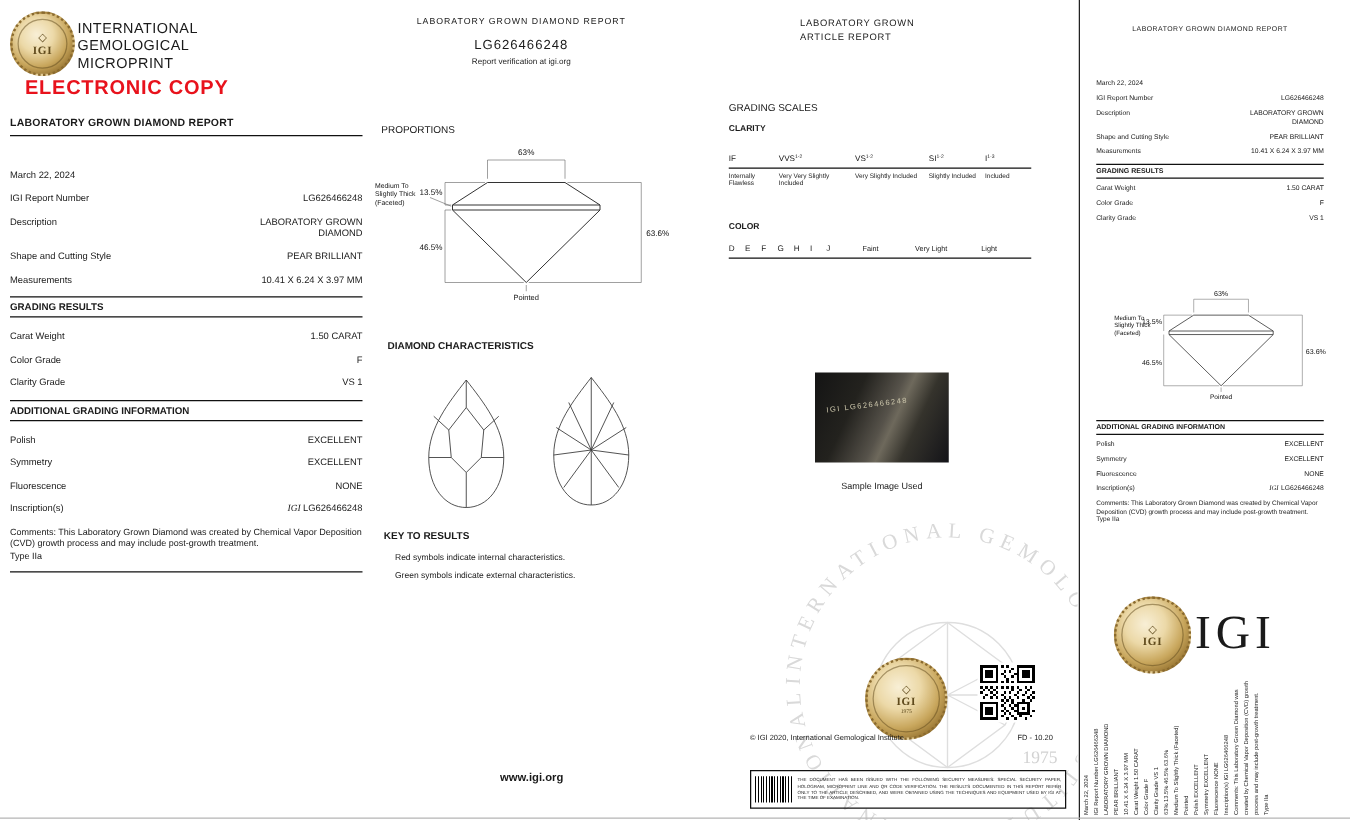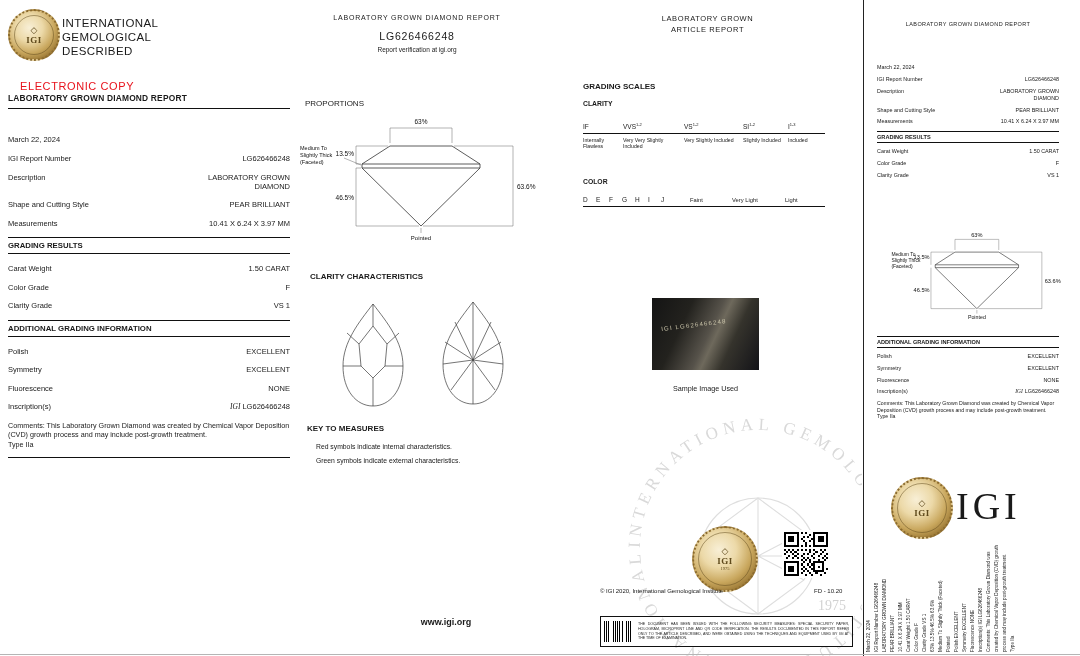--- a/index.html
+++ b/index.html
@@ -13,49 +13,49 @@
     display:flex;flex-direction:column;align-items:center;justify-content:center;
     color:#5f4a1c;font-family:"Liberation Serif",serif;text-align:center}
   .gold-seal .gs-ring{position:absolute;inset:4px;border:1px solid rgba(95,74,28,.5);border-radius:50%}
   .gold-seal .gs-d{font-size:9px;line-height:9px}
   .gold-seal .gs-t{font-weight:bold;font-size:9px;line-height:10px;letter-spacing:.5px}
   .gold-seal .gs-y{font-size:4.5px;line-height:6px}
 
   
   .lp-logo{left:8px;top:9px;width:48px;height:48px}
   .lp-brand{left:62px;top:16px;font-weight:normal;font-size:11.5px;line-height:14px;letter-spacing:.4px}
-  .lp-ecopy{left:20px;top:80px;color:#e8121c;font-weight:normal;font-size:11px;letter-spacing:.6px}
+  .lp-ecopy{left:20px;top:62px;color:#e8121c;font-weight:bold;font-size:16px;letter-spacing:.6px}
   .lp-body{left:8px;top:93px;width:282px}
   .lp-title{font-weight:bold;font-size:8.4px;letter-spacing:.2px;padding-bottom:5px;border-bottom:1px solid #111}
   .lp-date{margin-top:26px;font-size:7.5px}
   .rows{margin-top:10px}
   .row{display:flex;justify-content:space-between;font-size:7.5px;line-height:9px;margin-bottom:9.5px}
   .row .val{text-align:right}
   .val-wrap{max-width:84px}
   .sec-head{border-top:1px solid #111;border-bottom:1px solid #111;font-weight:bold;font-size:7.8px;padding:3px 0;margin-top:9px}
   .comments{margin-top:7px;font-size:7.2px;line-height:9.5px;padding-bottom:8px;border-bottom:1px solid #111}
   .insc-mark{font-family:"Liberation Serif",serif;font-style:italic;margin-right:2px}
-  .lp-web{left:400px;top:617px;width:92px;text-align:center;font-weight:bold;font-size:9px}
+  .lp-web{left:400px;top:617px;width:92px;text-align:left;font-weight:bold;font-size:9px}
 
   
   .cp-head{left:302px;top:14px;width:230px;text-align:center}
   .cp-head .t{font-size:7px;letter-spacing:.8px}
   .cp-head .n{font-size:10.5px;letter-spacing:.8px;margin-top:9px}
   .cp-head .v{font-size:6.5px;margin-top:4px;color:#222}
   .cp-prop-h{left:305px;top:99px;font-weight:normal;font-size:8px}
   .cp-prop{left:298px;top:112px;width:252px;height:130px}
   .cp-clar-h{left:310px;top:272px;font-weight:bold;font-size:8px}
   .plot1{left:333px;top:300px;width:80px;height:112px}
   .plot2{left:433px;top:297px;width:80px;height:114px}
   .cp-key-h{left:307px;top:424px;font-weight:bold;font-size:8px}
   .cp-key{left:316px;top:440px;font-size:6.8px;line-height:14px}
 
   
-  .sp-head{left:640px;top:13px;width:135px;text-align:center;font-size:7.5px;letter-spacing:.6px;line-height:11px}
-  .sp-gs{left:583px;top:82px;font-weight:bold;font-size:8px}
+  .sp-head{left:640px;top:13px;width:135px;font-size:7.5px;letter-spacing:.6px;line-height:11px}
+  .sp-gs{left:583px;top:82px;font-weight:normal;font-size:8px}
   .sp-cl{left:583px;top:100px;font-weight:bold;font-size:6.8px}
   .sp-cltab{left:583px;top:122px;width:242px}
   .cg-row{display:flex}
   .cg{font-size:6.5px}
   sup{font-size:4px;vertical-align:super}
   .c0{width:40px}.c1{width:61px}.c2{width:59px}.c3{width:45px}.c4{width:37px}
   .rule{border-top:1px solid #111;margin-top:3px}
   .cg-desc{display:flex;margin-top:3px}
   .cg-desc div{font-size:5.2px;line-height:6.2px;padding-right:5px;box-sizing:border-box}
   .sp-co{left:583px;top:178px;font-weight:bold;font-size:6.8px}
@@ -119,21 +119,21 @@
 </div>
 
 <div class="gold-seal lp-logo">
   <i class="gs-ring"></i>
   <span class="gs-d">◇</span>
   <span class="gs-t">IGI</span>
 </div>
 <div class="abs lp-brand">
   <div>INTERNATIONAL</div>
   <div>GEMOLOGICAL</div>
-  <div>DESCRIBED</div>
+  <div>MICROPRINT</div>
 </div>
 <div class="abs lp-ecopy">ELECTRONIC COPY</div>
 
 <div class="abs lp-body">
   <div class="lp-title">LABORATORY GROWN DIAMOND REPORT</div>
   <div class="lp-date">March 22, 2024</div>
 
   <div class="rows">
     <div class="row">
       <span class="lbl">IGI Report Number</span>
@@ -232,21 +232,21 @@
     <text x="56" y="44" text-anchor="end">13.5%</text>
     <text x="56" y="88" text-anchor="end">46.5%</text>
     <text x="219" y="77">63.6%</text>
     <text x="2" y="38" font-size="5.5">Medium To</text>
     <text x="2" y="45" font-size="5.5">Slightly Thick</text>
     <text x="2" y="52" font-size="5.5">(Faceted)</text>
     <text x="123" y="128" text-anchor="middle" font-size="6">Pointed</text>
   </g>
 </svg>
 
-<div class="abs cp-clar-h">CLARITY CHARACTERISTICS</div>
+<div class="abs cp-clar-h">DIAMOND CHARACTERISTICS</div>
 
 <svg class="abs plot1" viewBox="0 0 80 112">
   <g stroke="#3a3a3a" stroke-width="0.7" fill="none">
     <path d="M40,4 C54,22 70,42 70,66 C70,90 57,106 40,106 C23,106 10,90 10,66 C10,42 26,22 40,4 Z"></path>
     <path d="M40,26 L54,44 L52,66 L40,78 L28,66 L26,44 Z"></path>
     <line x1="40" y1="26" x2="40" y2="4"></line>
     <line x1="54" y1="44" x2="66" y2="33"></line>
     <line x1="52" y1="66" x2="70" y2="66"></line>
     <line x1="40" y1="78" x2="40" y2="106"></line>
     <line x1="28" y1="66" x2="10" y2="66"></line>
@@ -254,21 +254,21 @@
   </g>
 </svg>
 
 <svg class="abs plot2" viewBox="0 0 80 112">
   <g stroke="#3a3a3a" stroke-width="0.7" fill="none">
     <path d="M40,4 C54,22 70,42 70,66 C70,90 57,106 40,106 C23,106 10,90 10,66 C10,42 26,22 40,4 Z"></path>
     <path d="M40,62 L40,4 M40,62 L58,24 M40,62 L68,44 M40,62 L70,66 M40,62 L62,92 M40,62 L40,106 M40,62 L18,92 M40,62 L10,66 M40,62 L12,44 M40,62 L22,24"></path>
   </g>
 </svg>
 
-<div class="abs cp-key-h">KEY TO MEASURES</div>
+<div class="abs cp-key-h">KEY TO RESULTS</div>
 <div class="abs cp-key">
   <div>Red symbols indicate internal characteristics.</div>
   <div>Green symbols indicate external characteristics.</div>
 </div>
 
 <div class="abs sp-head">
   <div>LABORATORY GROWN</div>
   <div>ARTICLE REPORT</div>
 </div>
 

